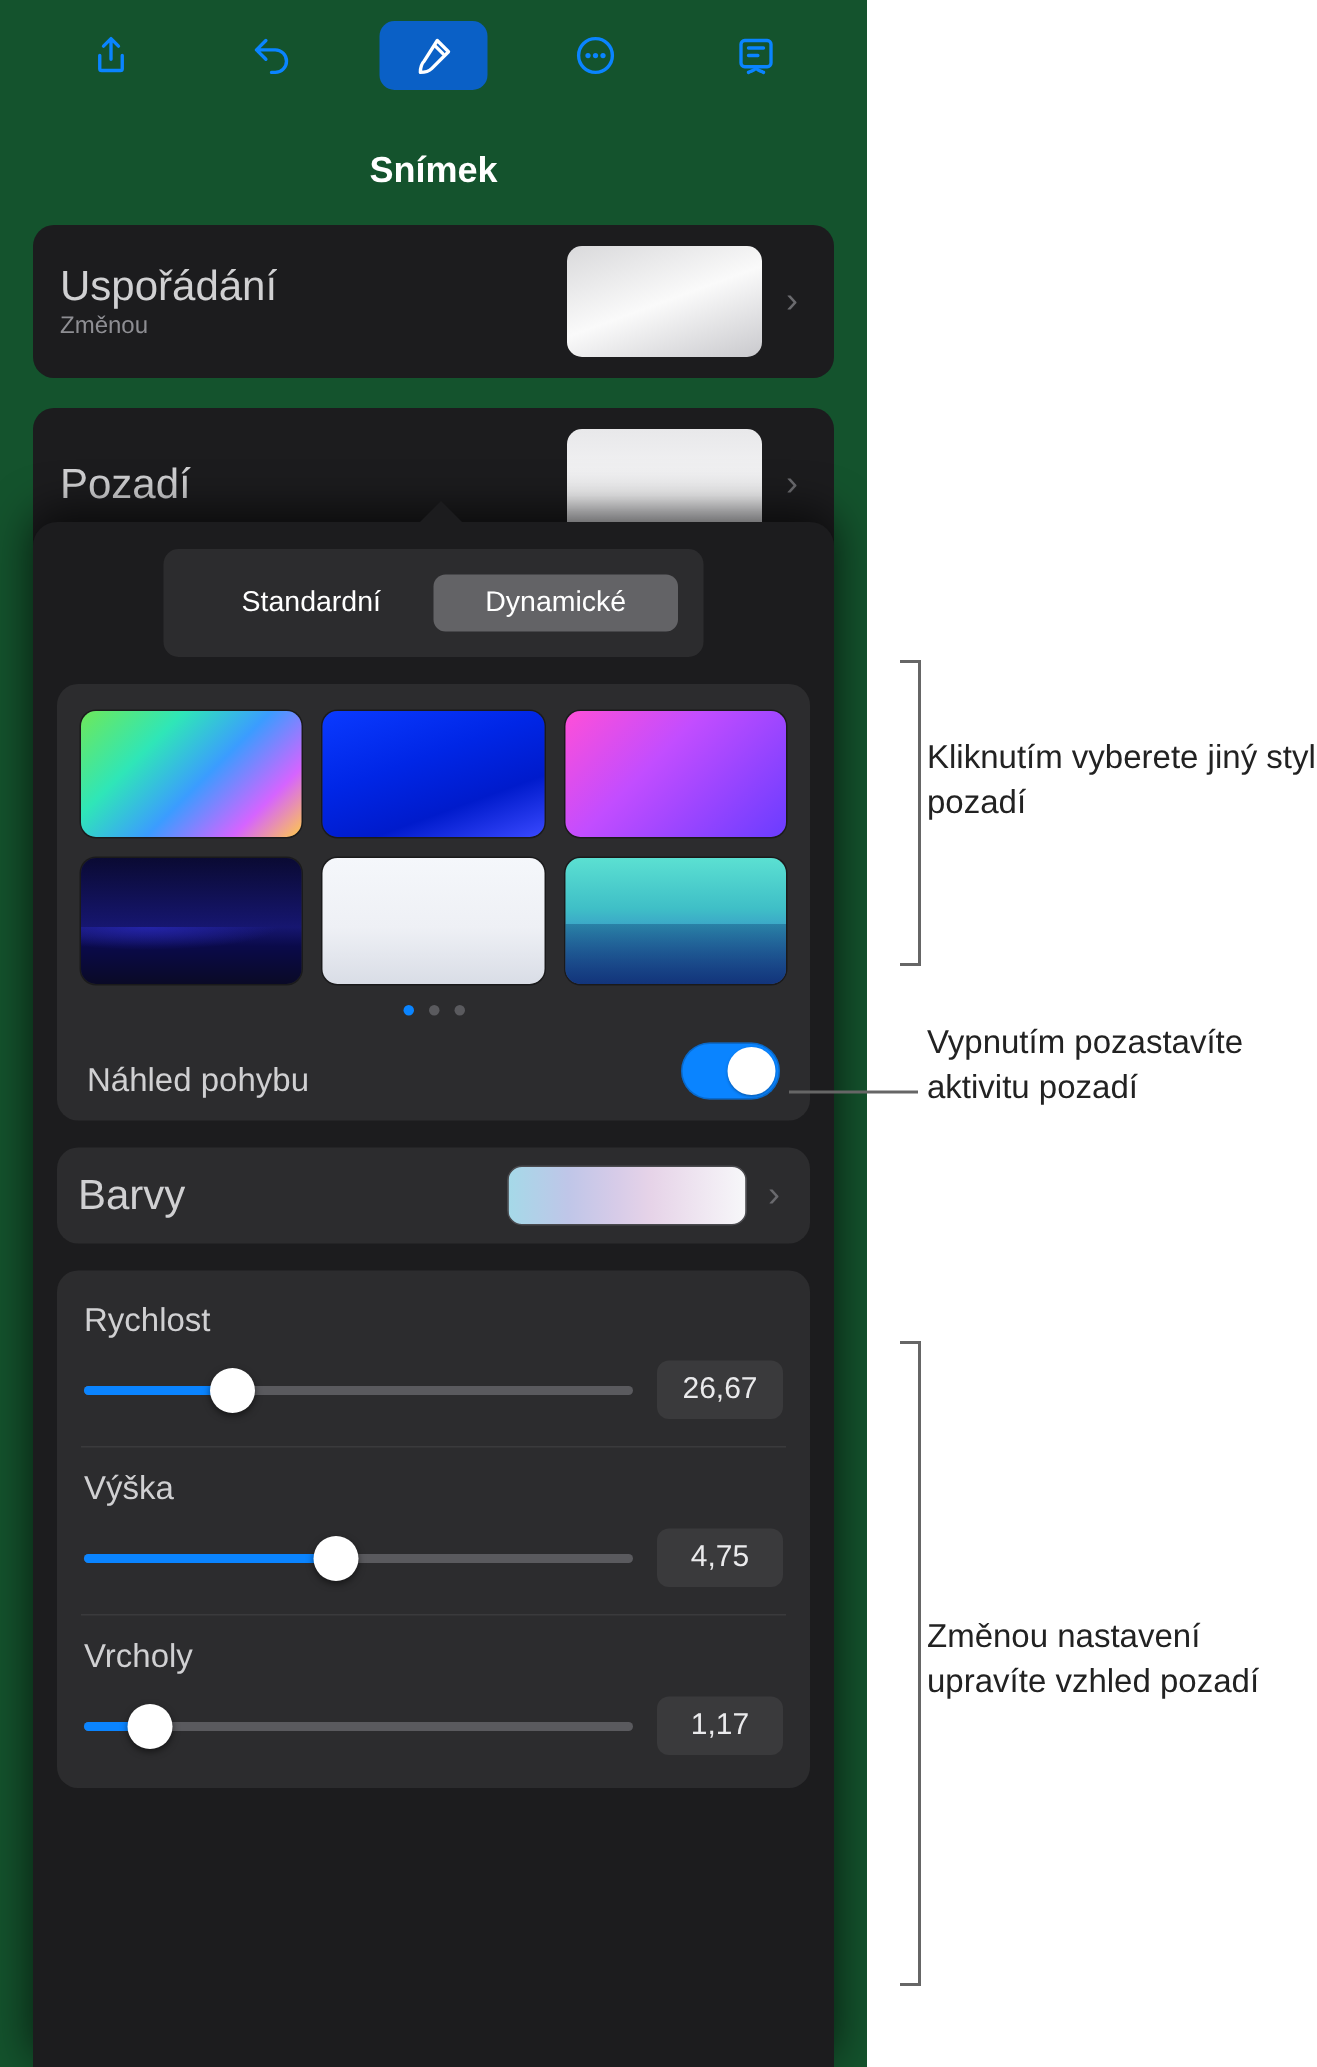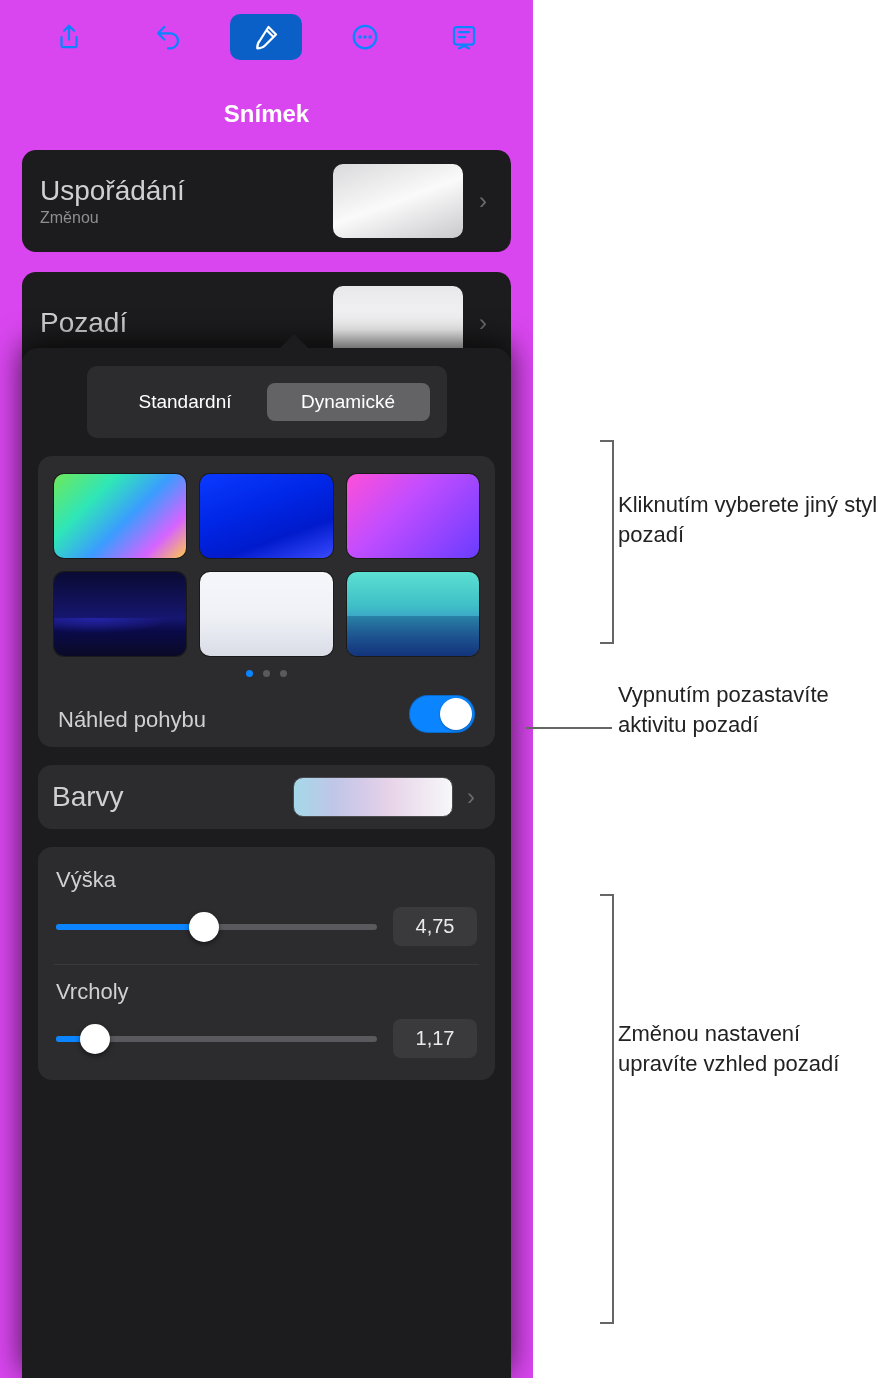--- a/index.html
+++ b/index.html
@@ -6,23 +6,23 @@
   body {
     background: #fff;
     font-family: -apple-system, BlinkMacSystemFont, "Helvetica Neue", sans-serif;
     width: 878px;
     height: 1378px;
     position: relative;
   }
   .device {
     position: absolute;
     left: 0; top: 0;
-    width: 533px;
+    width: 578px;
     height: 1378px;
-    background: #d946ef;
+    background: #14532d;
     color: #fff;
     overflow: hidden;
   }
   .toolbar {
     display: flex;
     justify-content: space-around;
     align-items: center;
     padding: 14px 30px 12px 30px;
     gap: 20px;
   }
@@ -341,20 +341,30 @@
         <div class="labels">
           <div class="label">Barvy</div>
         </div>
         <div class="color-swatch"></div>
         <div class="chev">›</div>
       </div>
     </div>
 
     <div class="sliders-sec">
       <div class="slider-block">
+        <span class="slabel">Rychlost</span>
+        <div class="slider-row">
+          <div class="slider-track">
+            <div class="slider-fill" style="width:27%"></div>
+            <div class="slider-knob" style="left:27%"></div>
+          </div>
+          <div class="val-box">26,67</div>
+        </div>
+      </div>
+      <div class="slider-block">
         <span class="slabel">Výška</span>
         <div class="slider-row">
           <div class="slider-track">
             <div class="slider-fill" style="width:46%"></div>
             <div class="slider-knob" style="left:46%"></div>
           </div>
           <div class="val-box">4,75</div>
         </div>
       </div>
       <div class="slider-block">
@@ -374,14 +384,14 @@
 
 <div class="callouts">
 
   <div class="bracket" style="top:440px; height:204px; left:12px;"></div>
   <div class="callout-text" style="top:490px;">Kliknutím vyberete jiný styl pozadí</div>
 
   <div class="callout-line" style="top:727px; left:-62px; width:86px;"></div>
   <div class="callout-text" style="top:680px;">Vypnutím pozastavíte aktivitu pozadí</div>
 
   <div class="bracket" style="top:894px; height:430px; left:12px;"></div>
-  <div class="callout-text" style="top:1019px;">Změnou nastavení upravíte vzhled pozadí</div>
+  <div class="callout-text" style="top:1076px;">Změnou nastavení upravíte vzhled pozadí</div>
 </div>
 
 </body></html>

